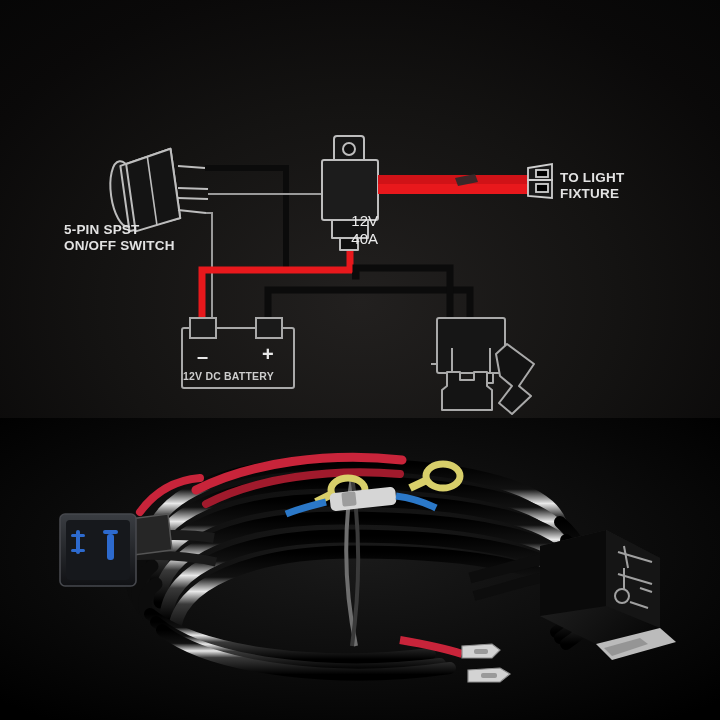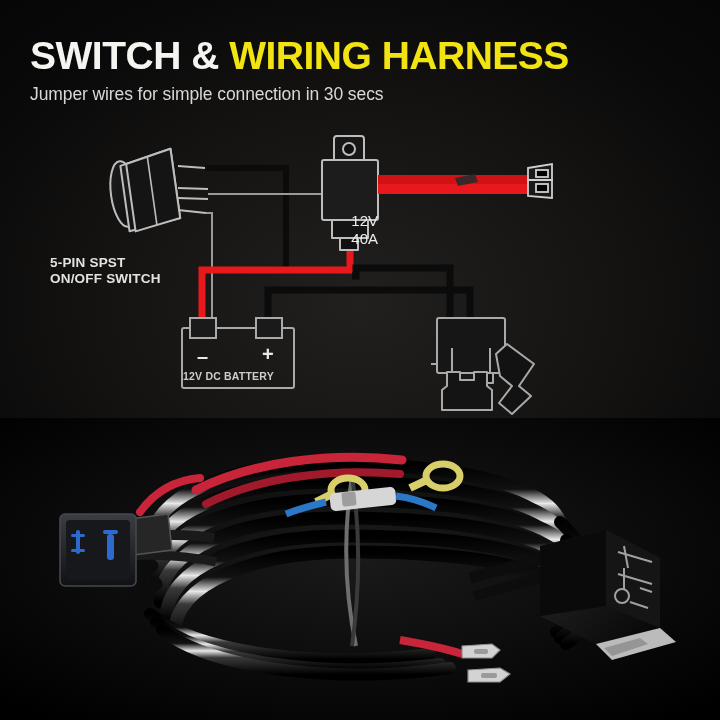--- a/index.html
+++ b/index.html
@@ -34,27 +34,20 @@
 
   
   #photo{position:absolute;left:0;top:418px;width:720px;height:302px;}
   #photo svg{display:block;}
 </style>
 </head>
 <body>
 
 <div id="stage">
 
-  <div id="header">
-    <div id="title">
-      <span class="w">SWITCH &amp;</span>
-      <span class="y">WIRING HARNESS</span>
-    </div>
-    <div id="subtitle">Jumper wires for simple connection in 30 secs</div>
-  </div>
 
   <div id="diagram">
 
     <svg width="720" height="310" viewBox="0 0 720 310">
       <defs>
         <linearGradient id="sw" x1="0" y1="0" x2="1" y2="1">
           <stop offset="0" stop-color="#1d1d1d"></stop>
             <stop offset="1" stop-color="#0d0d0d"></stop>
         </linearGradient>
       </defs>
@@ -144,26 +137,28 @@
         <path d="M447 268 L447 254 L460 254 L460 262 L474 262 L474 254 L487 254 L487 268
                  L492 272 L492 292 L442 292 L442 272 Z"></path>
       </g>
 
       <g stroke="#a9a9a9" stroke-width="2" fill="#121212" stroke-linejoin="round">
         <path d="M507 226 L534 246 L519 268 L531 278 L512 296 L499 285 L512 268
                  L500 258 L496 236 Z"></path>
       </g>
     </svg>
 
-    <div class="dlabel" style="left:50px;top:104px;margin-top:33px;">5-PIN SPST
+    <div class="dlabel" style="left:64px;top:104px;">5-PIN SPST
 ON/OFF SWITCH</div>
 
     <div class="relaytxt" style="left:322px;top:50px;width:56px;">12V
 40A</div>
 
+    <div class="dlabel" style="left:560px;top:52px;">TO LIGHT
+FIXTURE</div>
 
     <div class="term" style="left:197px;top:228px;">–</div>
     <div class="term" style="left:262px;top:226px;">+</div>
     <div class="batlabel" style="left:183px;top:252px;">12V DC BATTERY</div>
   </div>
 
   <div id="photo">
     <svg width="720" height="302" viewBox="0 0 720 302">
       <defs>
         <linearGradient id="cable" x1="0" y1="0" x2="0" y2="1">

